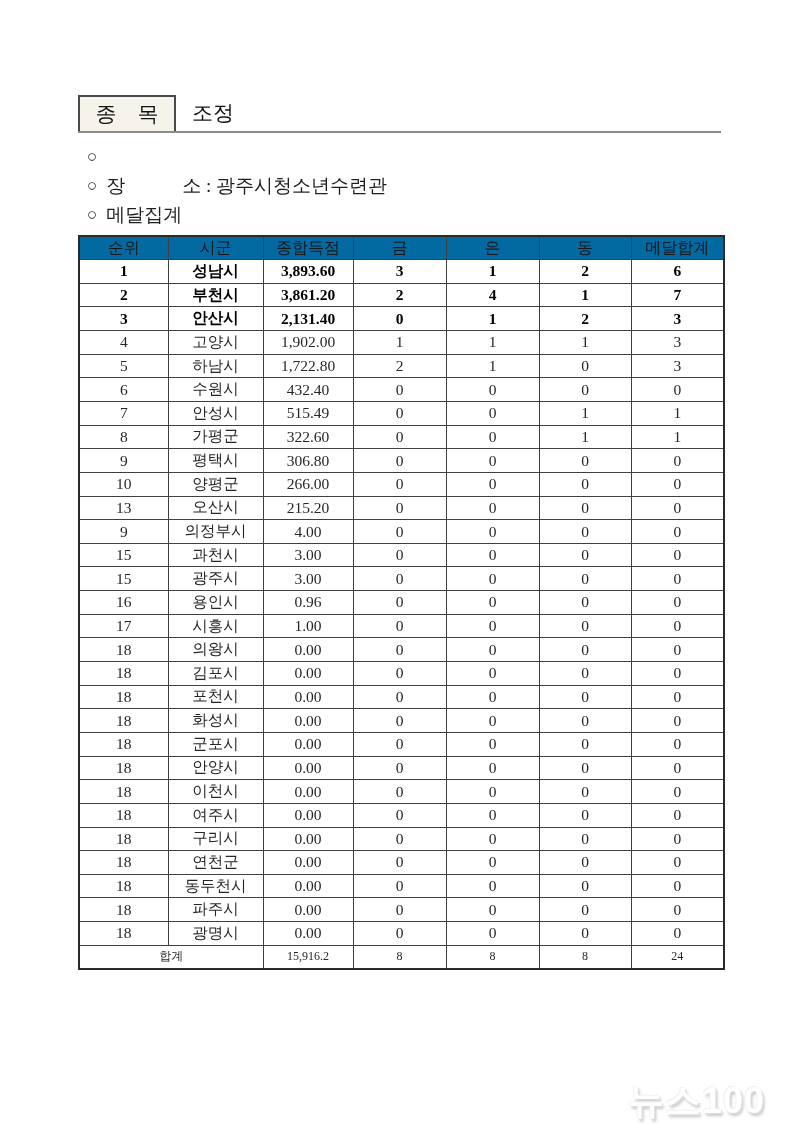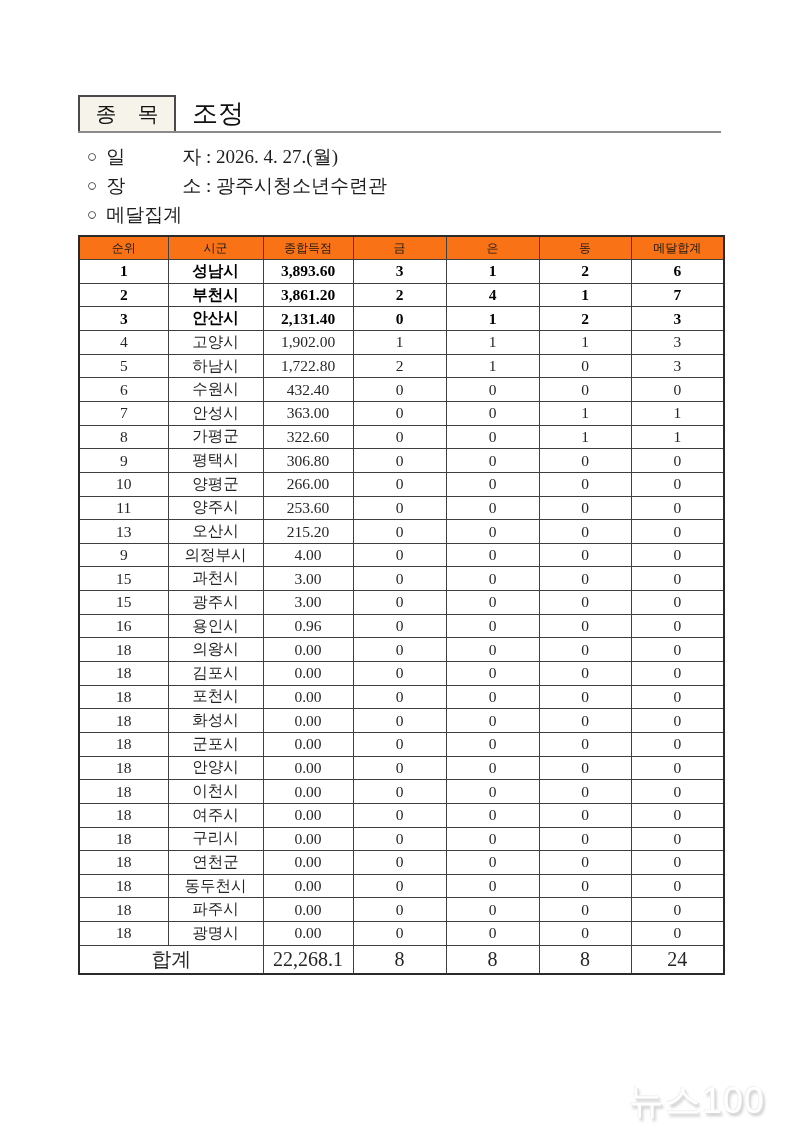--- a/index.html
+++ b/index.html
@@ -27,21 +27,21 @@
     border: 2px solid #4a4a4a;
     border-bottom: none;
     background: #f6f3ea;
     display: flex;
     align-items: center;
     justify-content: center;
     font-size: 21px;
     color: #111;
   }
   .subject-value {
-    font-size: 26px;
+    font-size: 21px;
     display: flex;
     align-items: center;
     padding-left: 16px;
     color: #111;
   }
   
   .meta {
     margin-top: 9px;
     margin-bottom: 6px;
   }
@@ -72,39 +72,39 @@
     text-align: center;
     vertical-align: middle;
     font-size: 15.5px;
     font-weight: normal;
     color: #262626;
     padding: 0 2px;
     overflow: hidden;
     white-space: nowrap;
   }
   .medal-table thead th {
-    background: #f97316;
-    font-size: 12px;
+    background: #0369a1;
+    font-size: 16px;
     color: #171717;
   }
   .medal-table tr.bold-row td {
     font-weight: bold;
     color: #000;
   }
   .medal-table tfoot td {
-    font-size: 20px;
+    font-size: 12px;
     margin-top: 12px;
   }
   
   .watermark {
     position: absolute;
     left: 628px;
     top: 1077px;
     font-family: "Liberation Sans", "DejaVu Sans", sans-serif;
-    font-weight: normal;
+    font-weight: bold;
     font-size: 36px;
     letter-spacing: 1px;
     color: #ffffff;
     text-shadow:
       -1px -1px 0 #f1f1f1,
       1px 1px 0 #dcdcdc,
       2px 3px 3px #c9c9c9;
   }
 </style>
 </head>
@@ -115,21 +115,20 @@
   <div class="title-row">
     <div class="subject-box">
       <span>종　목</span>
     </div>
     <div class="subject-value">조정</div>
   </div>
 
   <div class="meta">
     <div class="meta-line">
       <span class="bullet-icon">○</span>
-      <span>일　　　자 : 2026. 4. 27.(월)</span>
     </div>
     <div class="meta-line">
       <span class="bullet-icon">○</span>
       <span>장　　　소 : 광주시청소년수련관</span>
     </div>
     <div class="meta-line">
       <span class="bullet-icon">○</span>
       <span>메달집계</span>
     </div>
   </div>
@@ -206,21 +205,21 @@
           <td>수원시</td>
           <td>432.40</td>
           <td>0</td>
           <td>0</td>
           <td>0</td>
           <td>0</td>
         </tr>
         <tr>
           <td>7</td>
           <td>안성시</td>
-          <td>363.00</td>
+          <td>515.49</td>
           <td>0</td>
           <td>0</td>
           <td>1</td>
           <td>1</td>
         </tr>
         <tr>
           <td>8</td>
           <td>가평군</td>
           <td>322.60</td>
           <td>0</td>
@@ -240,29 +239,20 @@
         <tr>
           <td>10</td>
           <td>양평군</td>
           <td>266.00</td>
           <td>0</td>
           <td>0</td>
           <td>0</td>
           <td>0</td>
         </tr>
         <tr>
-          <td>11</td>
-          <td>양주시</td>
-          <td>253.60</td>
-          <td>0</td>
-          <td>0</td>
-          <td>0</td>
-          <td>0</td>
-        </tr>
-        <tr>
           <td>13</td>
           <td>오산시</td>
           <td>215.20</td>
           <td>0</td>
           <td>0</td>
           <td>0</td>
           <td>0</td>
         </tr>
         <tr>
           <td>9</td>
@@ -288,20 +278,29 @@
           <td>3.00</td>
           <td>0</td>
           <td>0</td>
           <td>0</td>
           <td>0</td>
         </tr>
         <tr>
           <td>16</td>
           <td>용인시</td>
           <td>0.96</td>
+          <td>0</td>
+          <td>0</td>
+          <td>0</td>
+          <td>0</td>
+        </tr>
+        <tr>
+          <td>17</td>
+          <td>시흥시</td>
+          <td>1.00</td>
           <td>0</td>
           <td>0</td>
           <td>0</td>
           <td>0</td>
         </tr>
         <tr>
           <td>18</td>
           <td>의왕시</td>
           <td>0.00</td>
           <td>0</td>
@@ -414,21 +413,21 @@
           <td>0.00</td>
           <td>0</td>
           <td>0</td>
           <td>0</td>
           <td>0</td>
         </tr>
       </tbody>
     <tfoot>
       <tr>
         <td colspan="2">합계</td>
-        <td>22,268.1</td>
+        <td>15,916.2</td>
         <td>8</td>
         <td>8</td>
         <td>8</td>
         <td>24</td>
       </tr>
     </tfoot>
   </table>
 
 </div>
 

